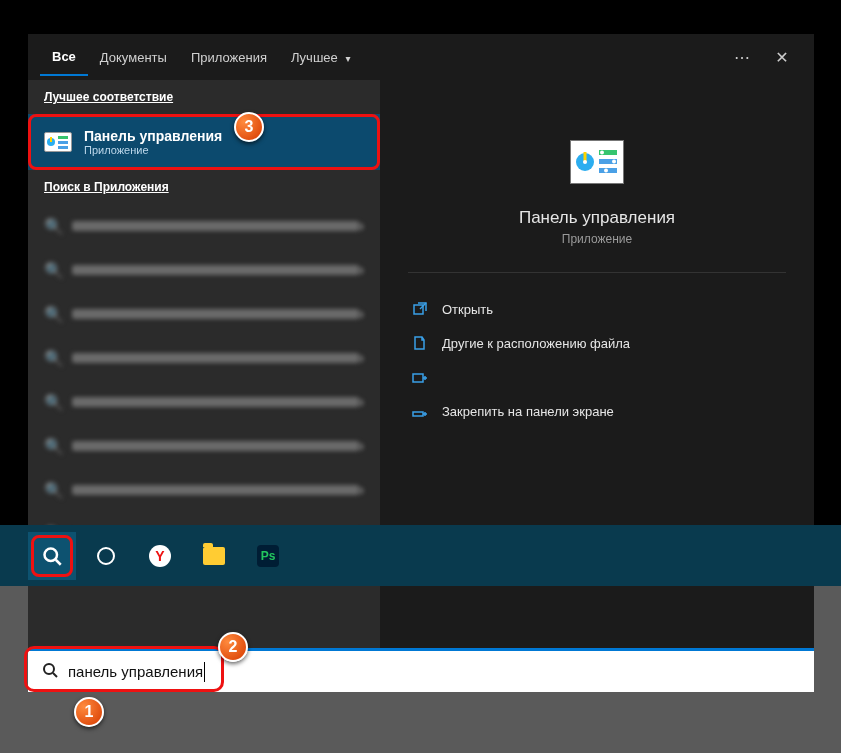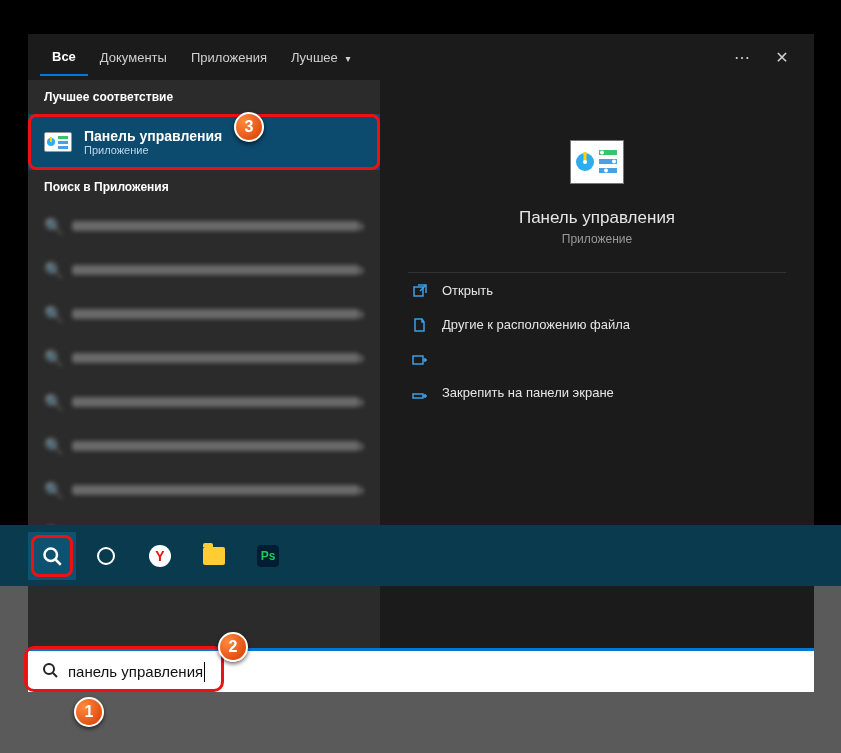--- a/index.html
+++ b/index.html
@@ -15,21 +15,21 @@
   .tab { color: #d0d0d0; font-size: 13px; padding: 10px 12px; cursor: pointer; }
   .tab.active { color: #fff; border-bottom: 2px solid #0078d4; font-weight: 600;}
   .tab .caret { margin-left: 4px; font-size: 10px; }
   .tabs-spacer { flex: 1; }
   .tab-icon { width: 40px; text-align: center; color: #ccc; font-size: 16px; cursor: pointer; }
 
   .flyout-body { display: flex; height: calc(100% - 46px); }
   .left { width: 352px; background: #2b2b2b; display: flex; flex-direction: column; }
   .right { flex: 1; background: #1b1b1b; padding: 40px 28px 0 28px; color: #e6e6e6; }
 
-  .section-header { padding: 10px 16px; font-size: 12px; font-weight: 600; color: #fff; }
+  .section-header { padding: 10px 16px; font-size: 12px; font-weight: 600; color: #fff; text-decoration: underline; }
   .best-match {
     position: relative; display: flex; align-items: center; gap: 12px;
     background: #0c4a6e; color: #fff; height: 56px; padding: 4px 16px;
   }
   .bm-outline { position:absolute; inset:0; border:3px solid #e11; border-radius:8px; pointer-events:none;}
   .bm-icon {
     width: 28px; height: 20px; background:#fff; border:1px solid #999; border-radius:2px;
     display:flex; align-items:center; justify-content:center;
   }
   .bm-icon svg { width:24px; height:16px; }
@@ -47,21 +47,21 @@
 
   
   .prev-icon {
     width: 54px; height: 44px; margin: 20px auto 24px auto; background:#fff; border:1px solid #777;
     display:flex; align-items:center; justify-content:center;
   }
   .prev-icon svg { width:46px; height:36px; }
   .prev-title { text-align:center; font-size:17px; font-weight:400; }
   .prev-sub   { text-align:center; font-size:12px; color:#9a9a9a; margin-top:4px; }
   .prev-sep   { height:1px; background:#333; margin:26px 0 10px 0; }
-  .action { display:flex; align-items:flex-start; gap:14px; height:34px; color:#e6e6e6; font-size:13px;
+  .action { display:flex; align-items:flex-end; gap:14px; height:34px; color:#e6e6e6; font-size:13px;
             padding:0 4px; cursor:pointer; }
   .action .ic { width:16px; color:#3aa0e8; display:flex; align-items:center; justify-content:center;}
 
   
   .searchbar {
     position:absolute; left:28px; top:648px; width:786px; height:44px; background:#fff;
     display:flex; align-items:center; padding:0 14px; border-top:3px solid #0078d4;
   }
   .searchbar .mag { color:#222; margin-right:10px; }
   .searchbar .val { font-size:15px; color:#111; }

